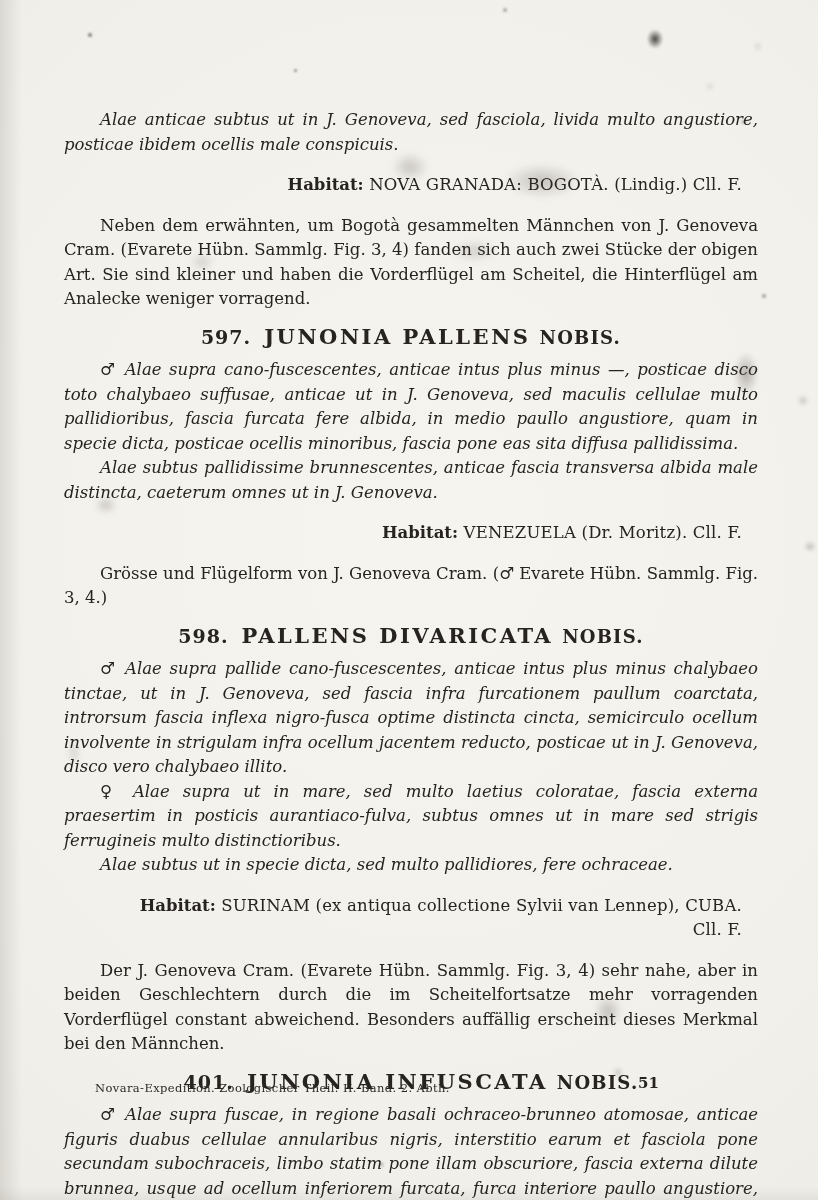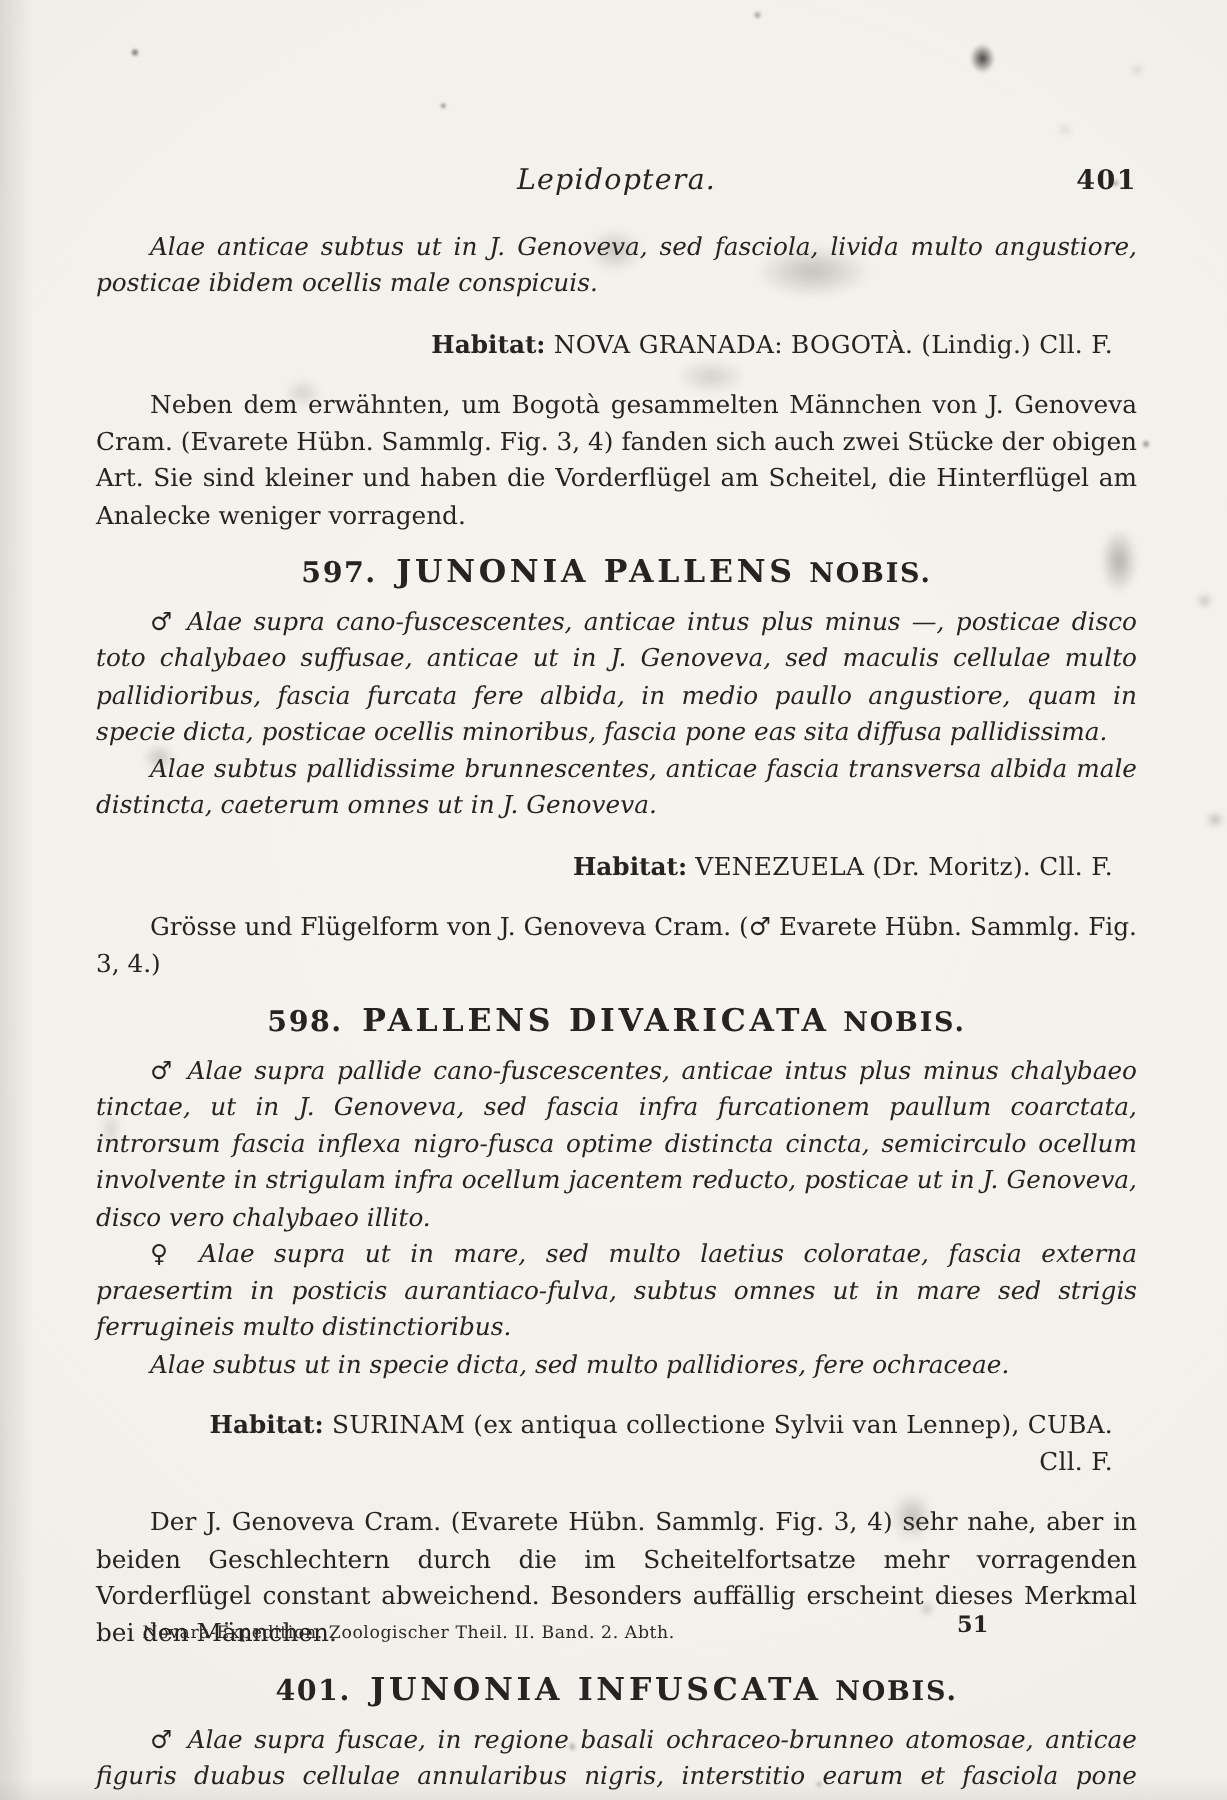--- a/index.html
+++ b/index.html
@@ -60,24 +60,20 @@
 </style>
 </head>
 <body>
 
 <div class="page">
   <div class="edge-left"></div>
   <div class="edge-bottom"></div>
 
   <div class="text-col">
 
-    <div class="pagehead">
-      <span>Lepidoptera.</span>
-      <span class="pageno">401</span>
-    </div>
 
     <p class="para latin">Alae anticae subtus ut in J. Genoveva, sed fasciola, livida multo angustiore, posticae ibidem ocellis male conspicuis.</p>
 
     <p class="habitat"><span class="hab-label">Habitat:</span> <span>NOVA GRANADA: BOGOTÀ. (Lindig.) Cll. F.</span></p>
 
     <p class="para">Neben dem erwähnten, um Bogotà gesammelten Männchen von J. Genoveva Cram. (Evarete Hübn. Sammlg. Fig. 3, 4) fanden sich auch zwei Stücke der obigen Art. Sie sind kleiner und haben die Vorderflügel am Scheitel, die Hinterflügel am Analecke weniger vorragend.</p>
 
     <div class="sp-heading">
       <span class="sp-number">597.</span><span class="sp-name">JUNONIA PALLENS</span><span class="sp-auth">NOBIS.</span>
     </div>

